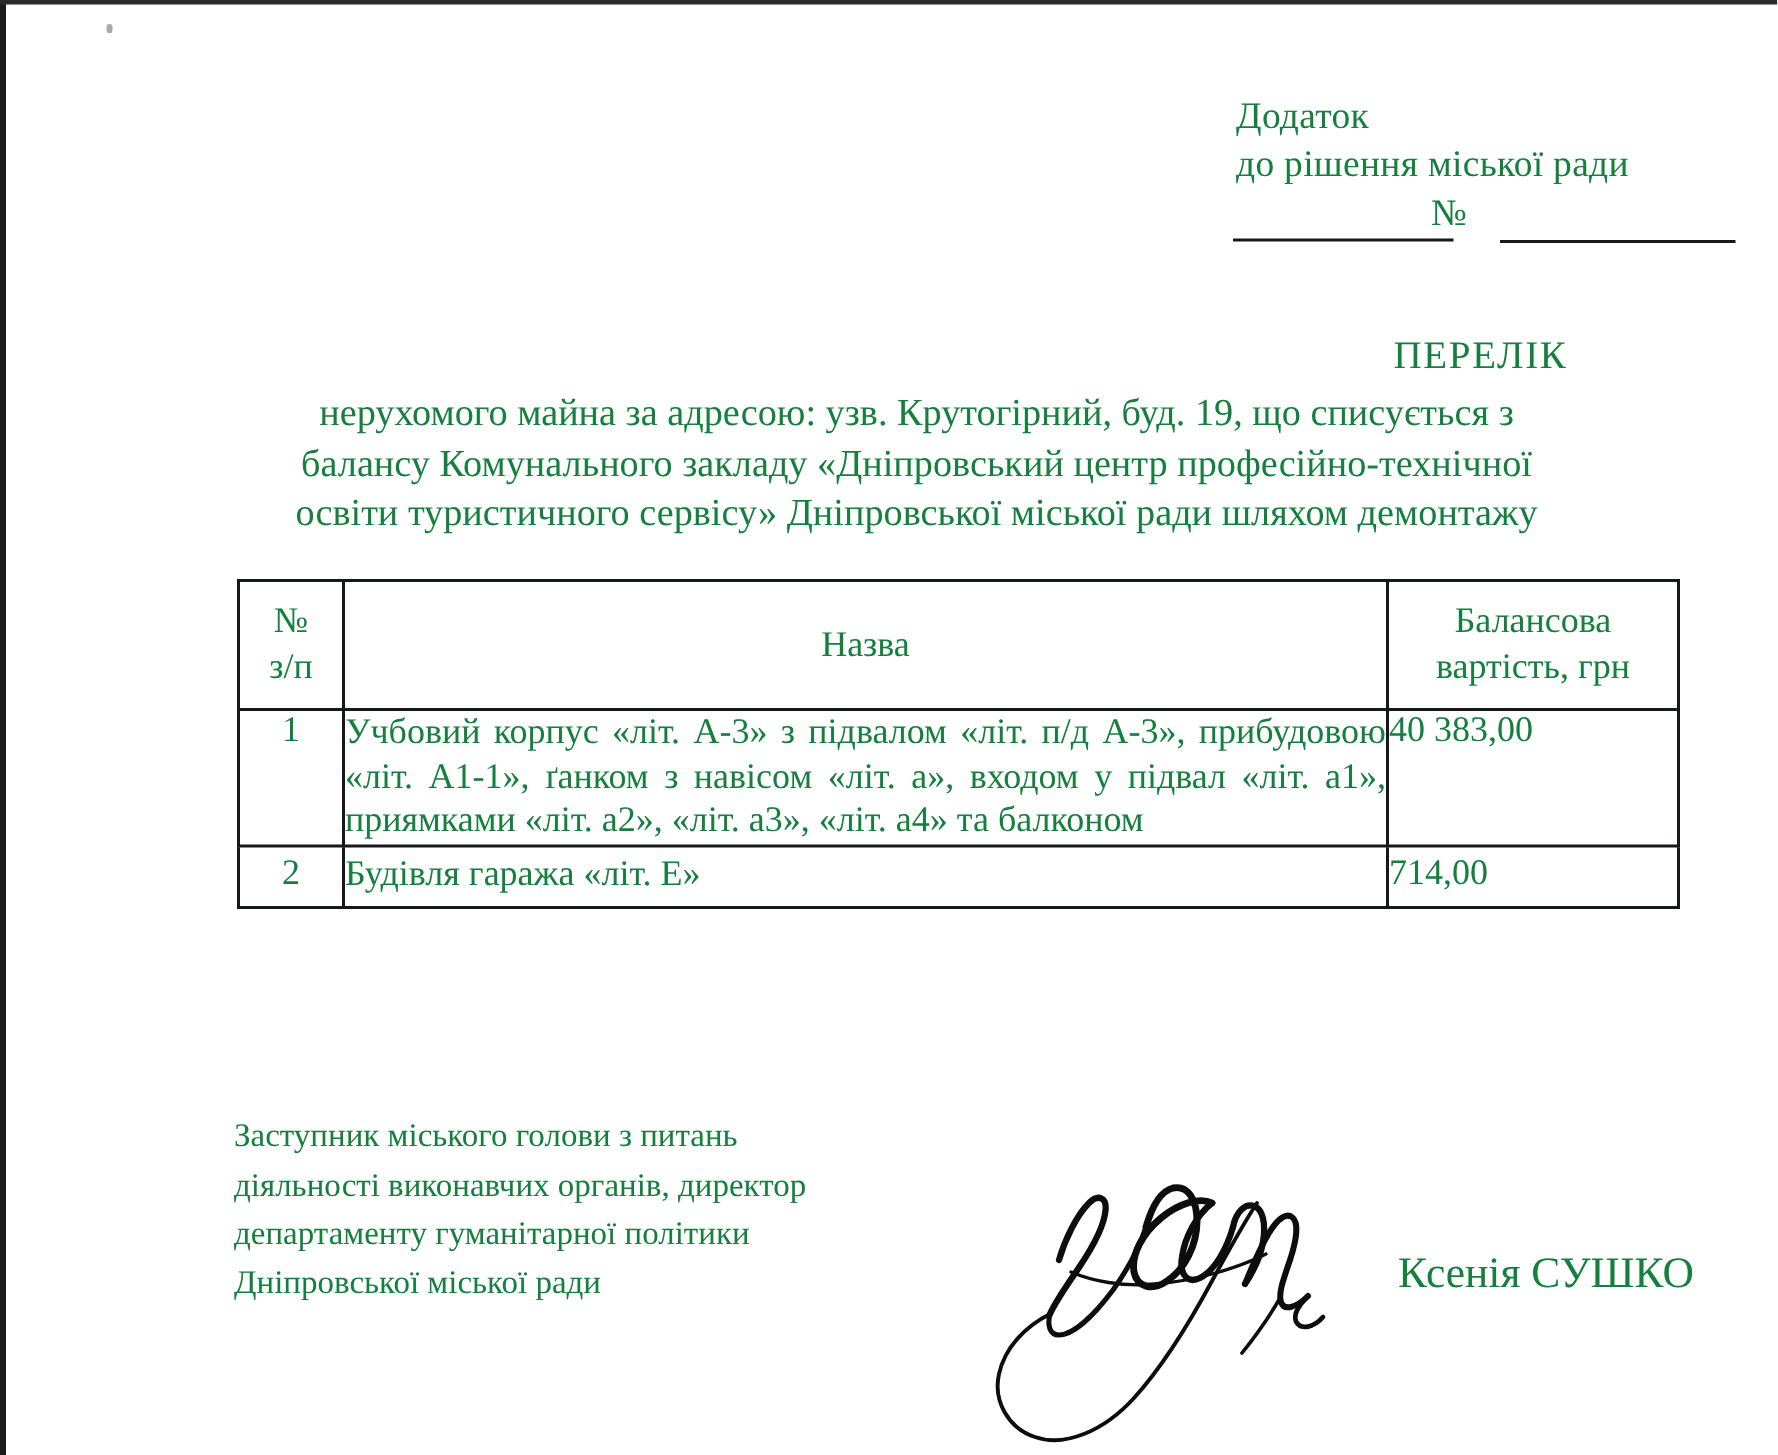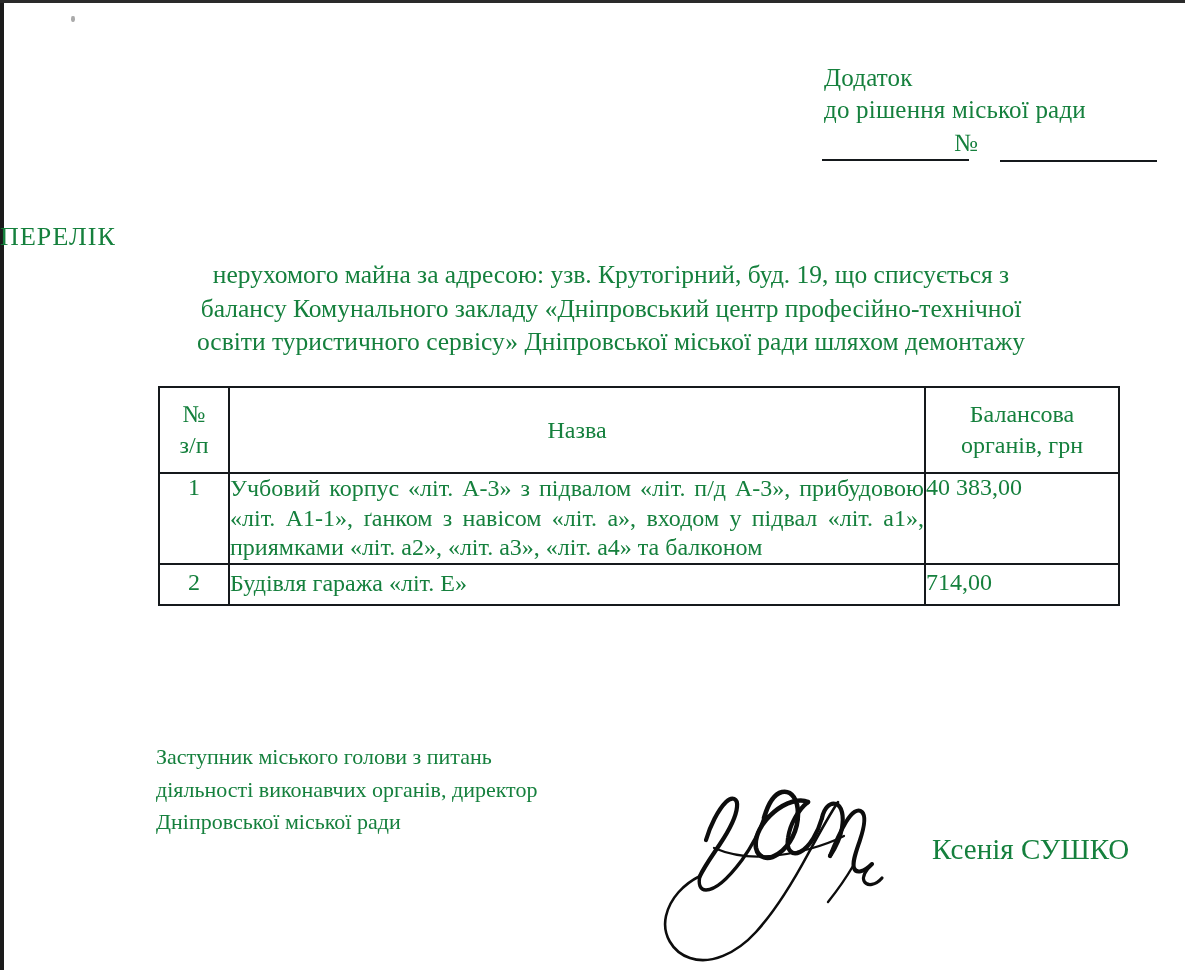--- a/index.html
+++ b/index.html
@@ -77,21 +77,21 @@
     width: 157px;
     height: 2px;
     background: #15191c;
   }
 
   
   .title-main {
     position: absolute;
     left: 0; top: 222px;
     width: 1045px;
-    text-align: left;
+    text-align: right;
     font-size: 26px;
     letter-spacing: 1.1px;
   }
   .title-body {
     position: absolute;
     left: 160px;
     top: 258px;
     width: 902px;
     text-align: center;
     font-size: 25.5px;
@@ -220,41 +220,42 @@
     </colgroup>
     <thead>
       <tr>
         <td>
           <span class="hdr-num-line">№</span>
           <span class="hdr-num-line">з/п</span>
         </td>
         <td>Назва</td>
         <td>
           <span class="hdr-num-line">Балансова</span>
-          <span class="hdr-num-line">органів, грн</span>
+          <span class="hdr-num-line">вартість, грн</span>
         </td>
       </tr>
     </thead>
     <tbody>
       <tr class="row-1">
         <td class="cell-num">1</td>
         <td class="cell-name">Учбовий корпус «літ. А-3» з підвалом «літ. п/д А-3», прибудовою «літ. А1-1», ґанком з навісом «літ. а», входом у підвал «літ. а1», приямками «літ. а2», «літ. а3», «літ. а4» та балконом</td>
         <td class="cell-value">40 383,00</td>
       </tr>
       <tr class="row-2">
         <td class="cell-num">2</td>
         <td class="cell-name">Будівля гаража «літ. Е»</td>
         <td class="cell-value">714,00</td>
       </tr>
     </tbody>
   </table>
 
   <div class="sign-block">
     <span class="sline">Заступник міського голови з питань</span>
     <span class="sline">діяльності виконавчих органів, директор</span>
+    <span class="sline">департаменту гуманітарної політики</span>
     <span class="sline">Дніпровської міської ради</span>
   </div>
 
   <svg class="signature-mark" viewBox="0 0 290 204" aria-hidden="true">
     <g fill="none" stroke="#0d0d0d" stroke-linecap="round" stroke-linejoin="round">
       <path d="M58 74 C62 60, 70 44, 78 36 C84 30, 90 32, 89 41 C88 52, 80 66, 72 78 C64 90, 56 101, 52 110" stroke-width="4.2"></path>
       <path d="M52 110 C50 118, 52 124, 58 124 C68 124, 82 110, 94 94 C104 80, 112 64, 116 52" stroke-width="3.4"></path>
       <path d="M116 52 C120 38, 126 28, 134 26 C144 24, 150 34, 150 48 C150 64, 142 80, 130 88
                C120 95, 110 92, 108 82 C106 70, 114 56, 126 46 C138 36, 152 32, 160 36" stroke-width="4.6"></path>
       <path d="M160 36 C150 44, 142 58, 140 72 C138 84, 144 90, 152 86 C162 81, 170 66, 174 52" stroke-width="4.2"></path>

